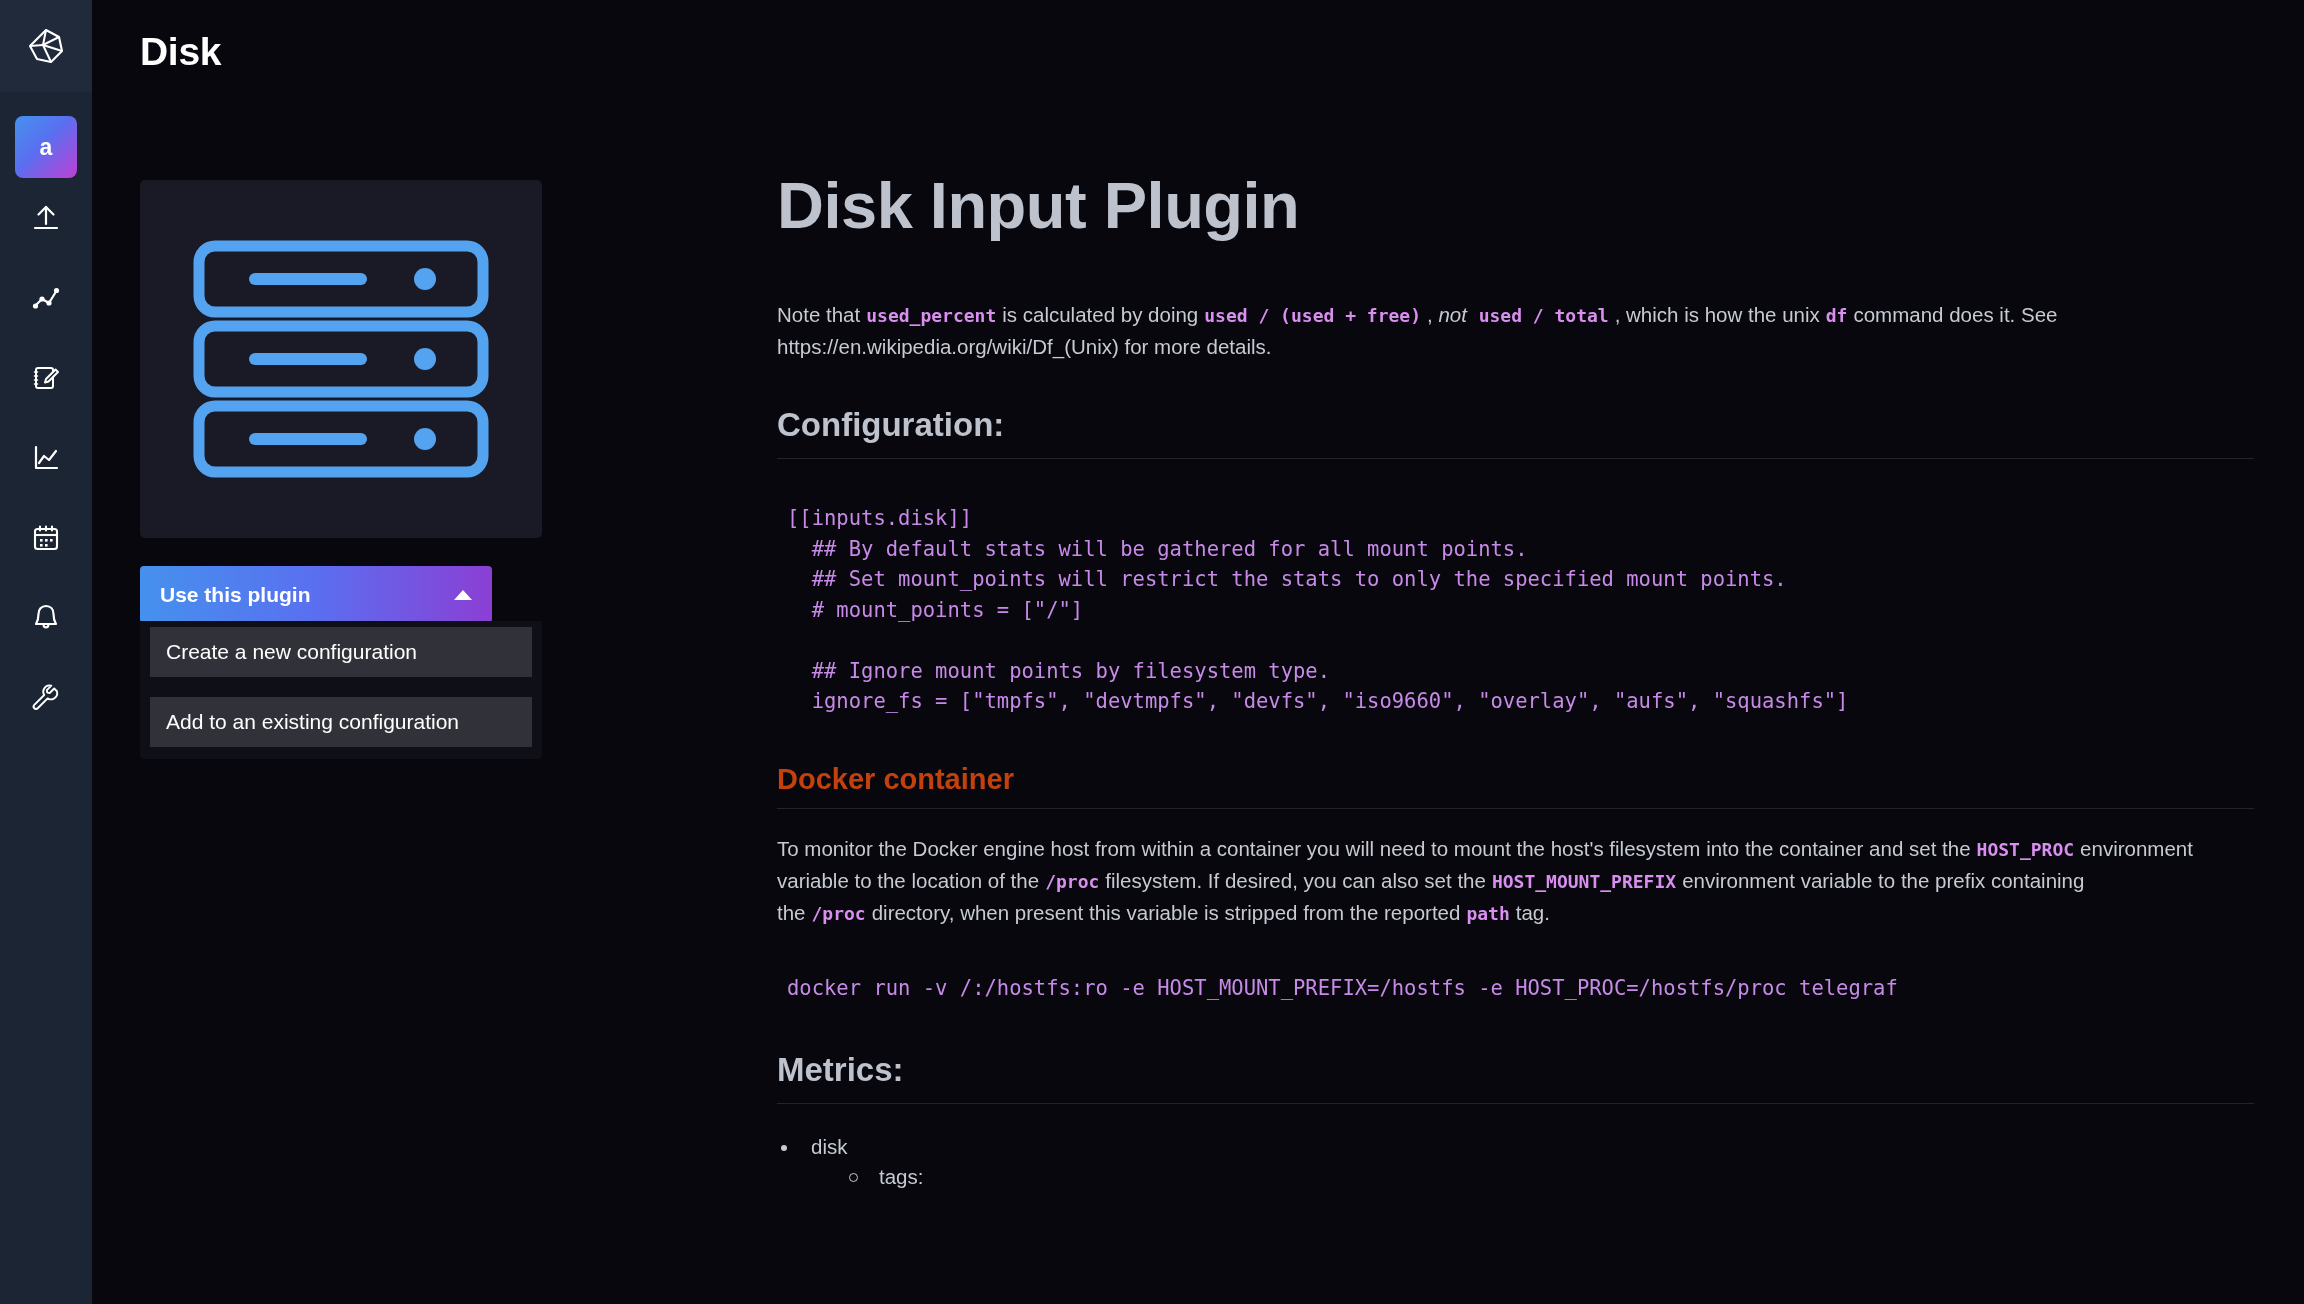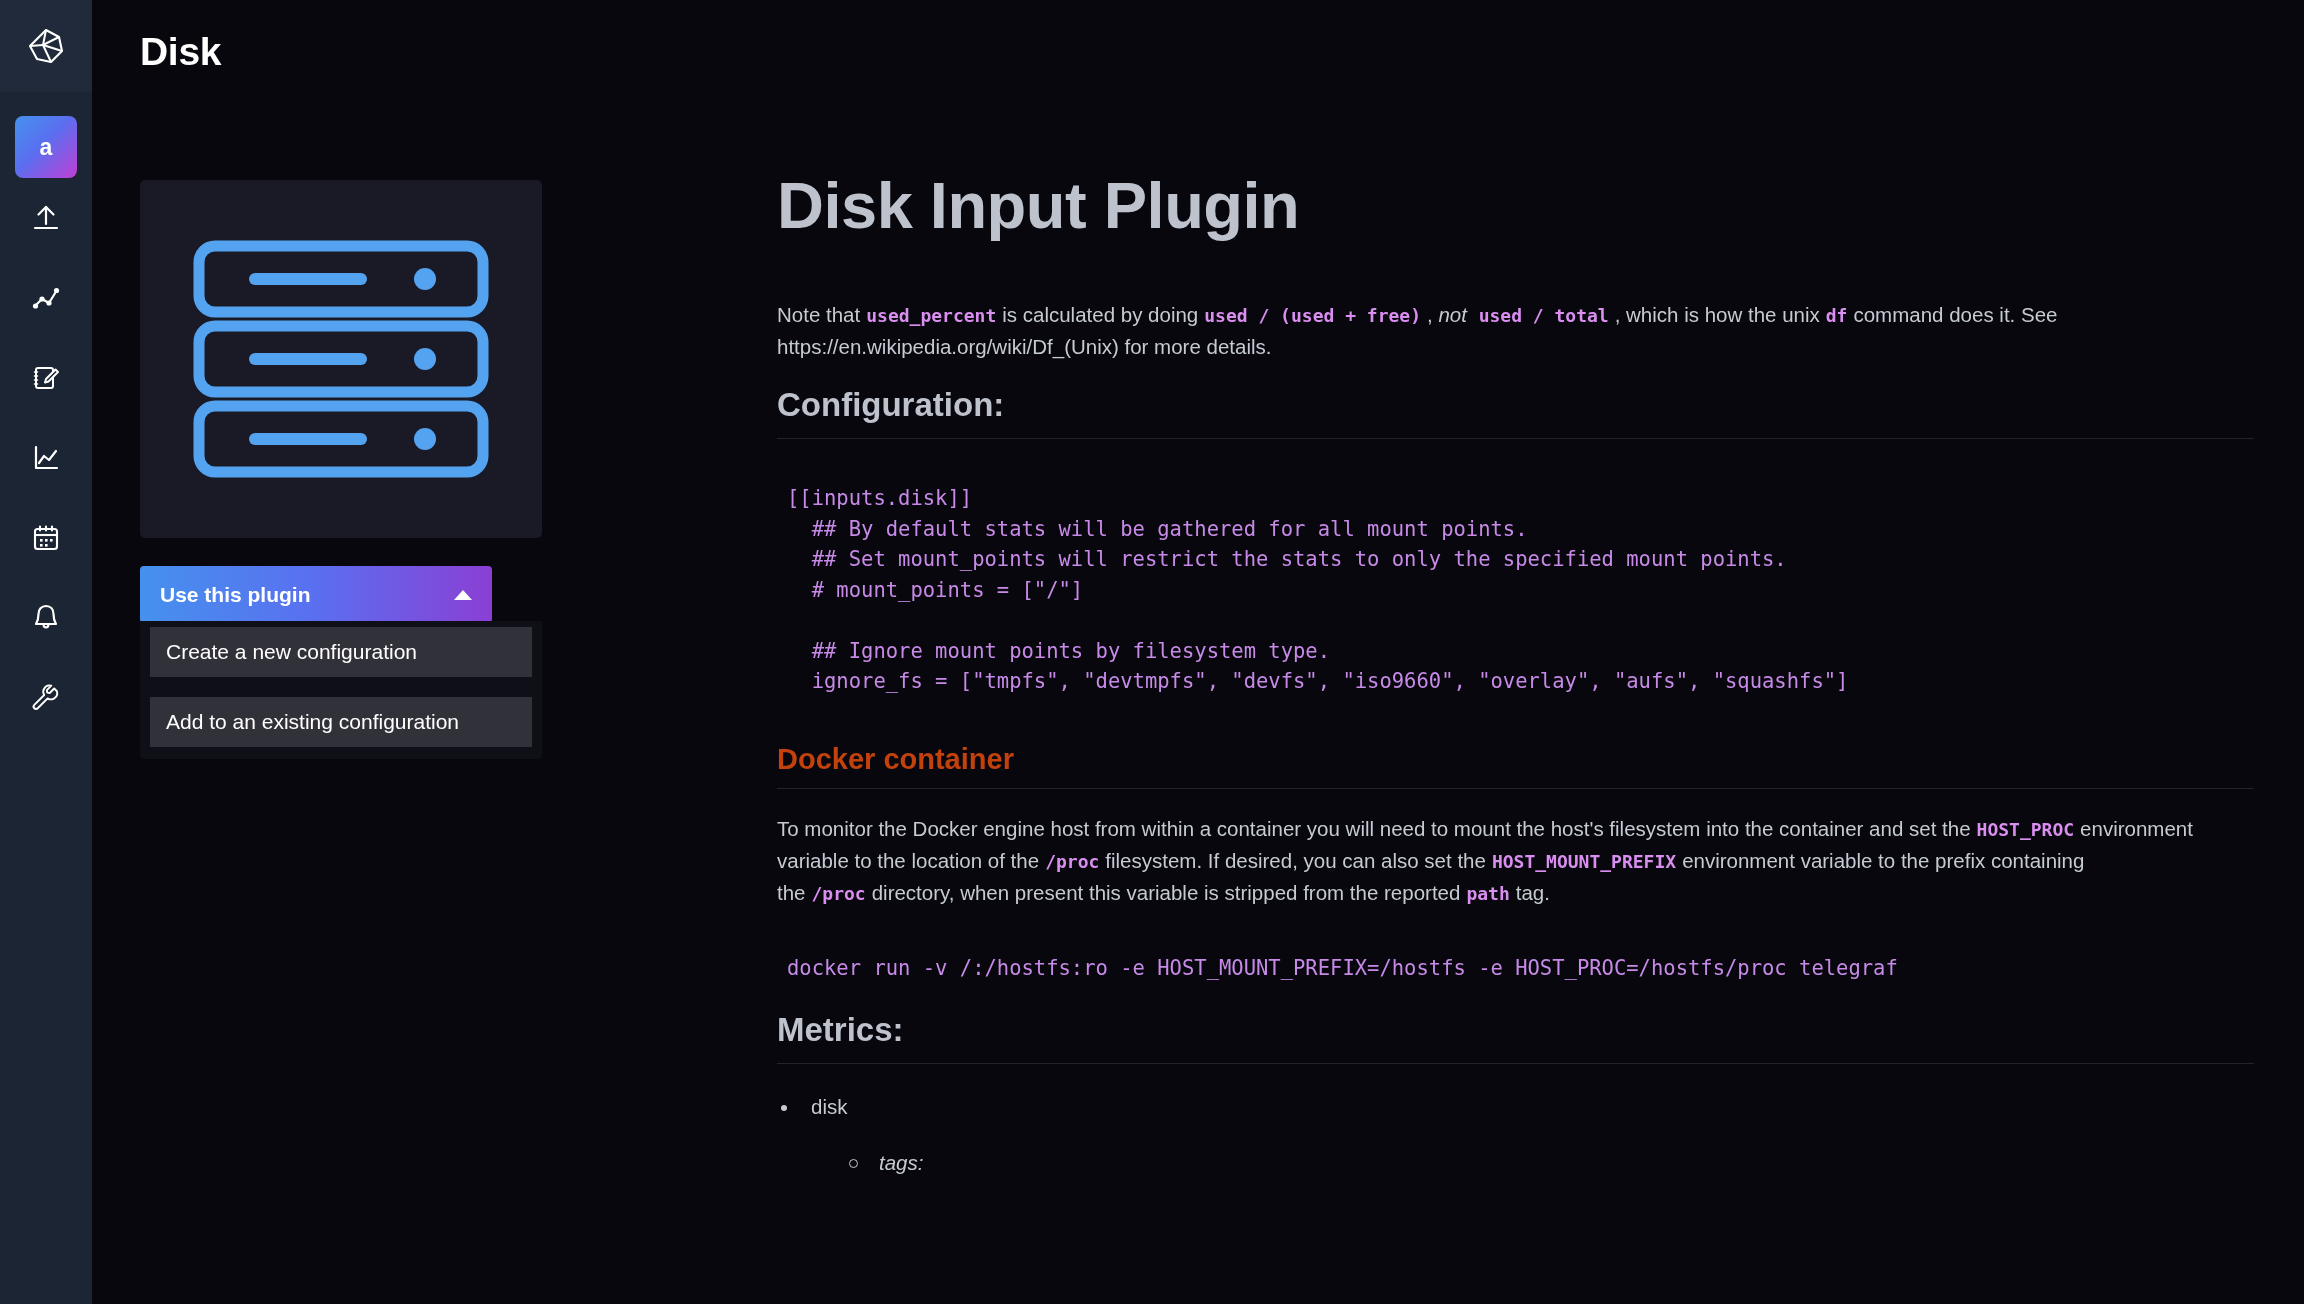--- a/index.html
+++ b/index.html
@@ -173,21 +173,21 @@
     font-size: 65px;
     font-weight: bold;
     color: #bec2cc;
     letter-spacing: -0.5px;
     margin-bottom: 56px;
   }
   .doc-h2 {
     font-size: 33px;
     font-weight: bold;
     color: #bec2cc;
-    margin-top: 24px;
+    margin-top: 44px;
     padding-bottom: 14px;
     border-bottom: 1px solid #22232e;
   }
   .doc-h3 {
     font-size: 29px;
     font-weight: bold;
     color: #c2410c;
     margin-top: 42px;
     padding-bottom: 12px;
     border-bottom: 1px solid #22232e;
@@ -235,24 +235,22 @@
   }
   ul.doc-list > li::before {
     content: "";
     position: absolute;
     left: 4px; top: 13px;
     width: 6px; height: 6px;
     border-radius: 50%;
     background: #c6cad3;
   }
   ul.doc-sublist {
-    margin-top: 26px;
     margin-left: 34px;
     list-style: none;
-    font-style: italic;
   }
   ul.doc-sublist > li {
     position: relative;
     padding-left: 34px;
     font-size: 20.5px;
     color: #c6cad3;
     line-height: 30px;
   }
   ul.doc-sublist > li::before {
     content: "";

